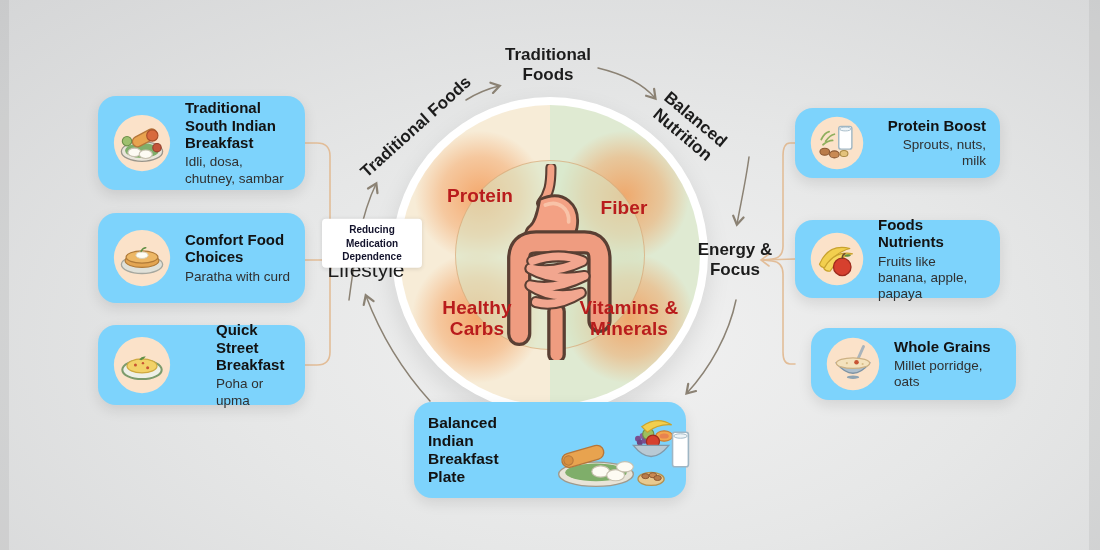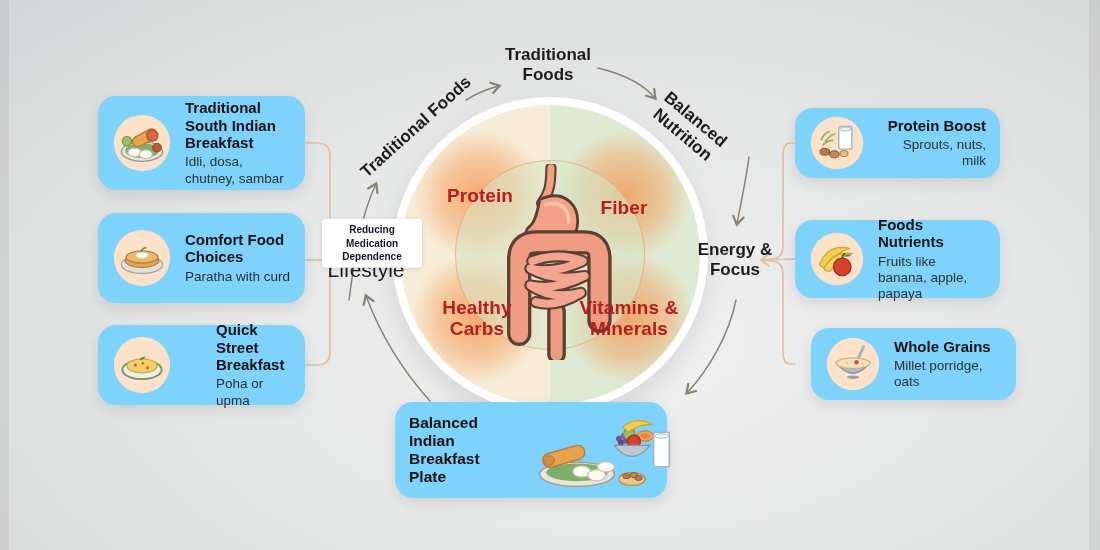--- a/index.html
+++ b/index.html
@@ -251,21 +251,21 @@
       <circle cx="43" cy="32" r="1.2" fill="#d8bd8a"></circle>
       <ellipse cx="32" cy="47" rx="7" ry="2" fill="#8fa4b2"></ellipse>
     </svg>
   </span>
   <span class="card-text">
     <div class="card-title">Whole Grains</div>
     <div class="card-sub">Millet porridge, oats</div>
   </span>
 </div>
 
-<div class="card bottom-card" style="left:395px; top:402px; width:272px; height:96px;">
+<div class="card bottom-card" style="left:414px; top:402px; width:272px; height:96px;">
   <span class="card-text" style="flex:0 0 108px;">
     <div class="card-title">Balanced Indian Breakfast Plate</div>
   </span>
   <span class="icon-wrap">
     <svg width="150" height="84" viewBox="0 0 150 90">
       <ellipse cx="45" cy="71" rx="40" ry="13" fill="#e8e4d8" stroke="#a09a8c" stroke-width="1.5"></ellipse>
       <ellipse cx="45" cy="69" rx="33" ry="9.5" fill="#7fae6a"></ellipse>
       <g transform="rotate(-16 32 52)">
         <rect x="8" y="44" width="46" height="15" rx="7.5" fill="#e8a34f" stroke="#b5763a" stroke-width="1.5"></rect>
         <circle cx="15" cy="51.5" r="5" fill="#d89040" stroke="#b5763a" stroke-width="1.2"></circle>

